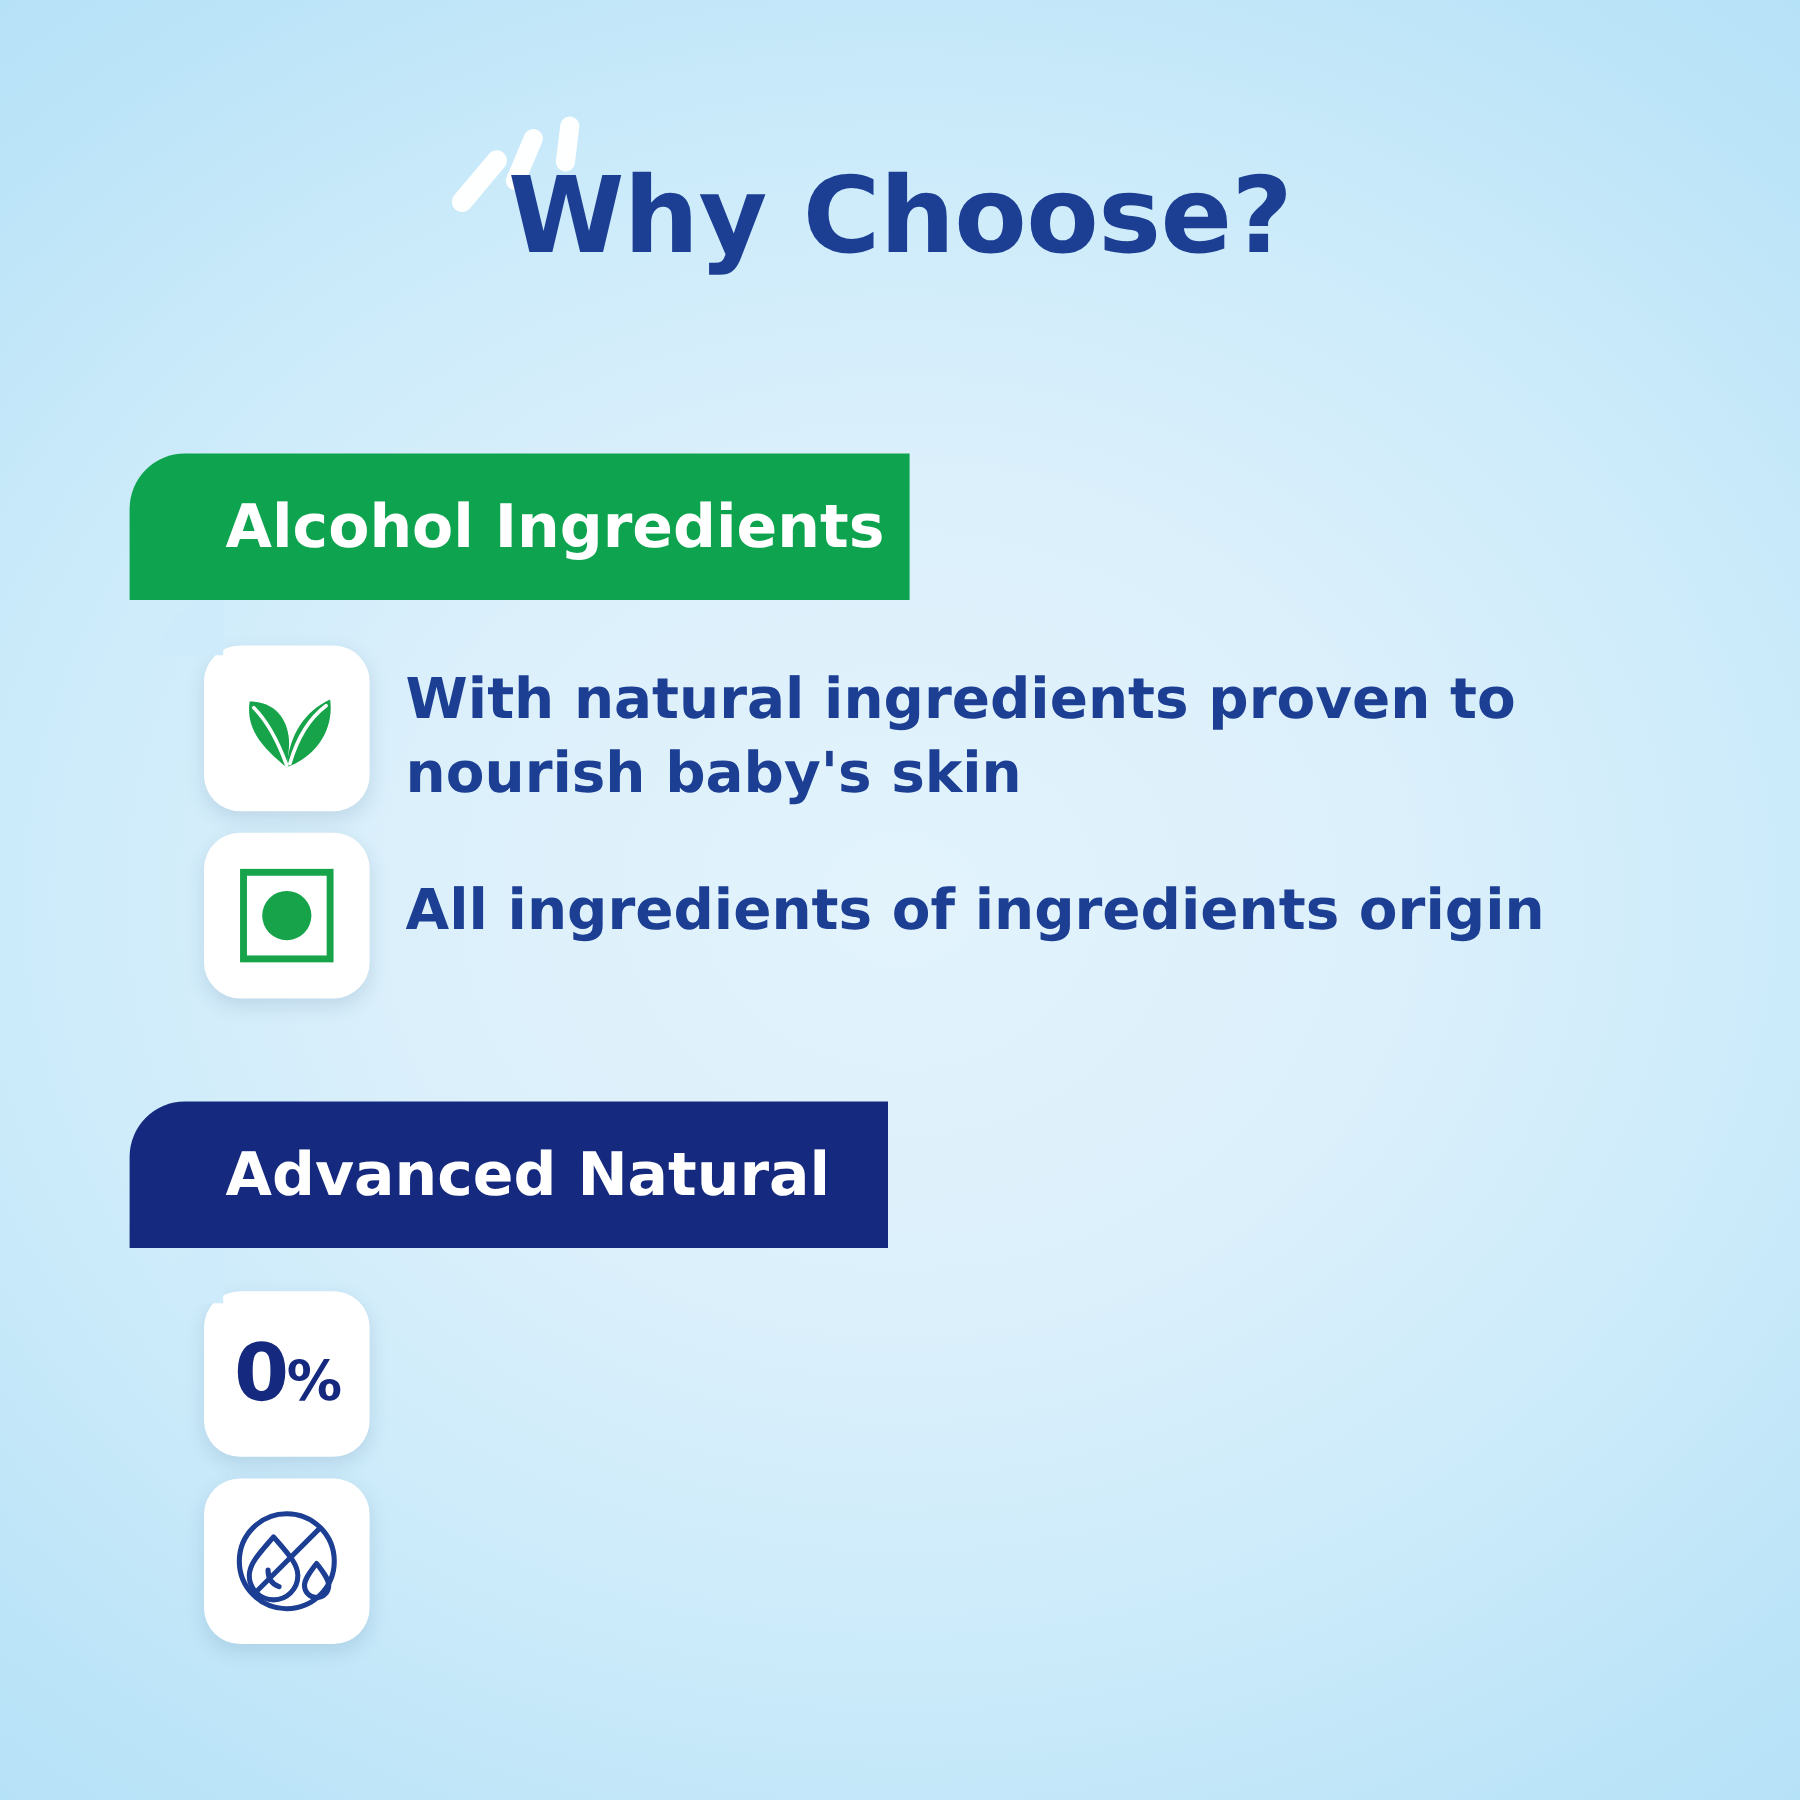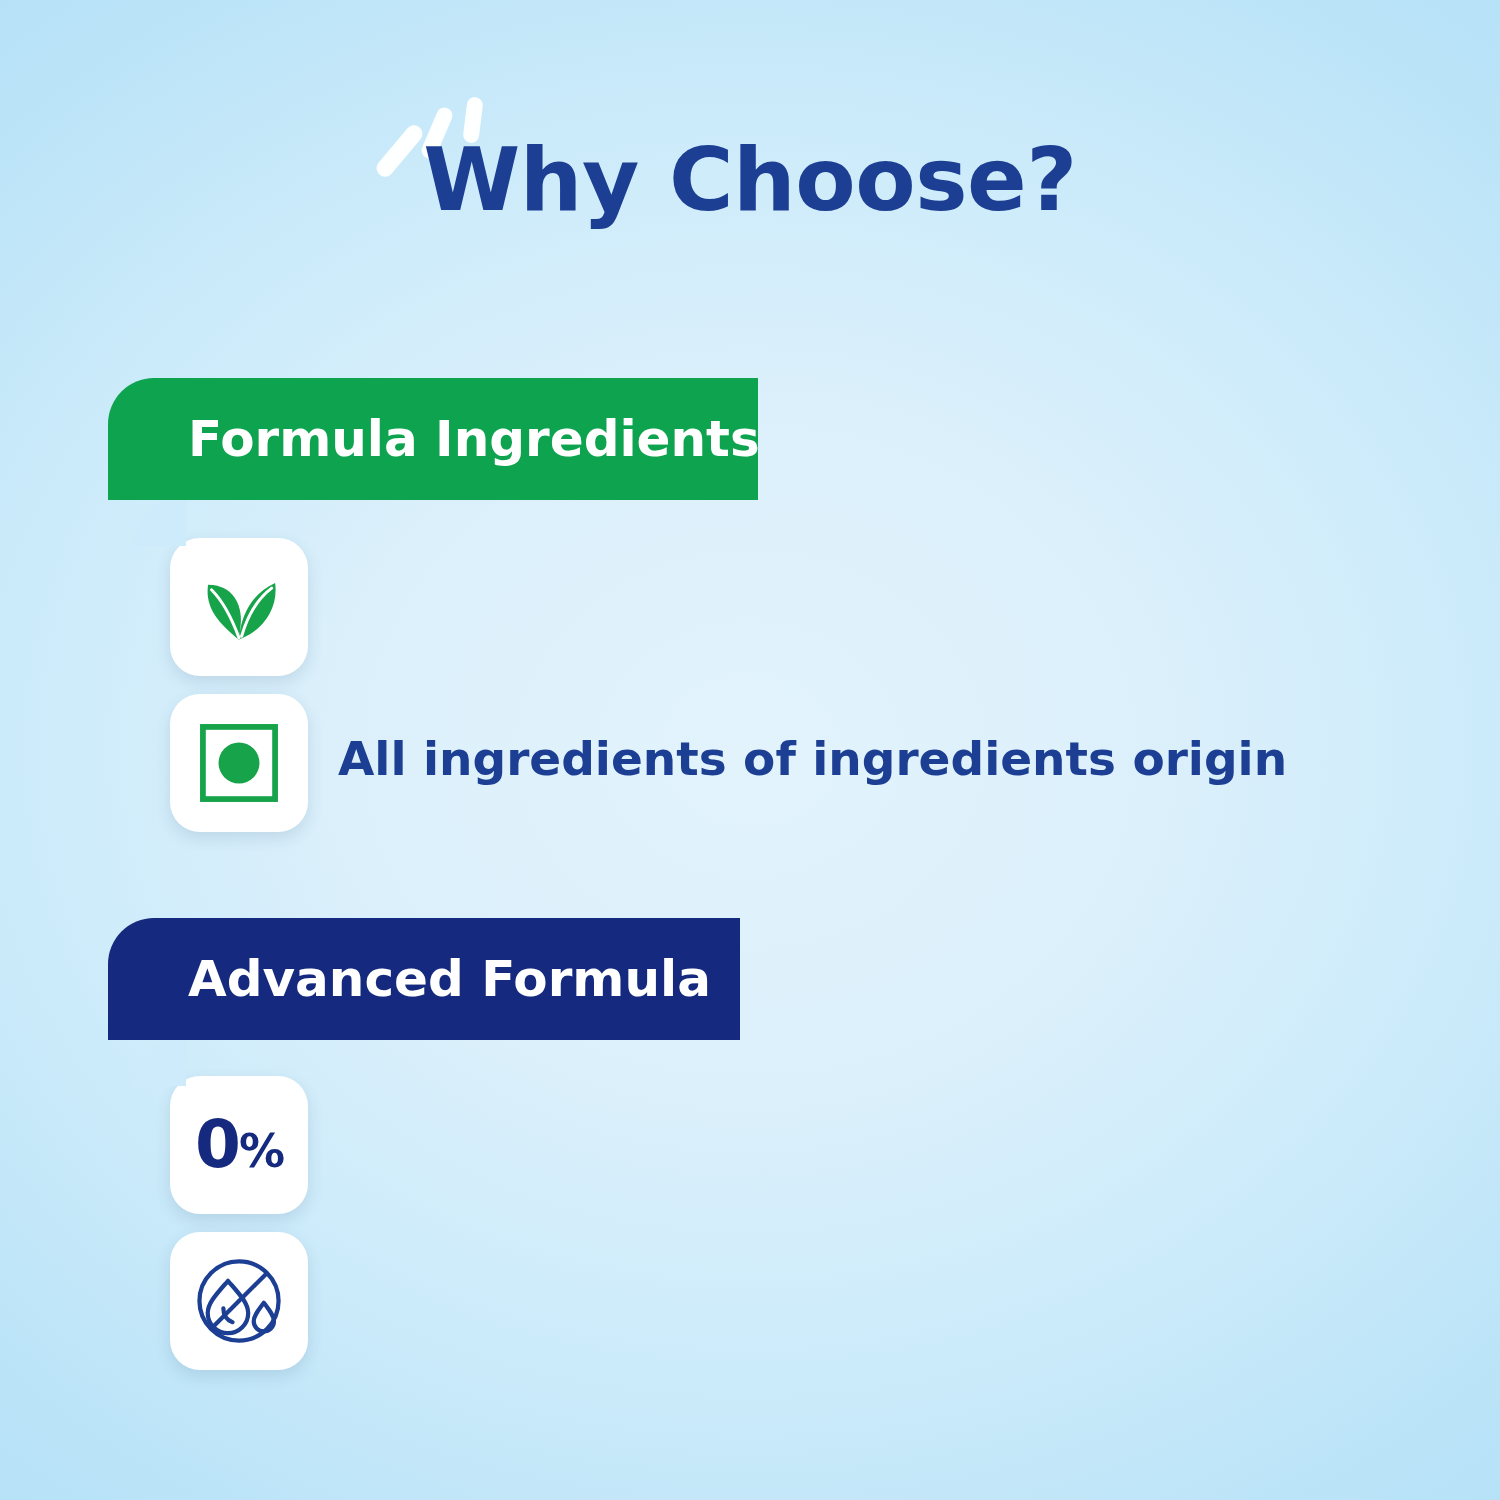--- a/index.html
+++ b/index.html
@@ -148,59 +148,60 @@
   <span class="dash d2"></span>
   <span class="dash d3"></span>
 </div>
 
 <h1 id="title">Why Choose?</h1>
 
 <div class="section" id="section-natural">
 
   <div class="banner-wrap">
     <div class="banner" id="banner-natural">
-      <span class="banner-label">Formula Ingredients</span>
+      <span class="banner-label">Alcohol Ingredients</span>
     </div>
     <div class="tail">
       <span class="tail-fill"></span>
       <span class="tail-cut"></span>
     </div>
   </div>
 
   <div class="features" id="features-natural">
 
     <div class="feature-row">
       <div class="icon-tile">
         <svg width="86" height="86" viewBox="0 0 100 100">
           <path d="M50 88 C 28 70 10 52 14 24 C 42 24 54 46 52 70 Z" fill="#16a34a"></path>
           <path d="M50 88 C 52 58 66 34 92 22 C 96 52 78 76 54 86 Z" fill="#16a34a"></path>
           <path d="M50 86 C 42 64 32 44 18 30" stroke="#ffffff" stroke-width="3.5" fill="none" stroke-linecap="round"></path>
           <path d="M53 84 C 60 60 72 40 88 28" stroke="#ffffff" stroke-width="3.5" fill="none" stroke-linecap="round"></path>
         </svg>
       </div>
+      <div class="feature-text">With natural ingredients proven to nourish baby's skin</div>
     </div>
 
     <div class="feature-row">
       <div class="icon-tile">
         <svg width="82" height="82" viewBox="0 0 100 100">
           <rect x="6" y="6" width="88" height="88" fill="none" stroke="#16a34a" stroke-width="7"></rect>
           <circle cx="50" cy="50" r="25" fill="#16a34a"></circle>
         </svg>
       </div>
       <div class="feature-text one-line">All ingredients of ingredients origin</div>
     </div>
 
   </div>
 </div>
 
 <div class="section" id="section-advanced">
 
   <div class="banner-wrap">
     <div class="banner" id="banner-advanced">
-      <span class="banner-label">Advanced Formula</span>
+      <span class="banner-label">Advanced Natural</span>
     </div>
     <div class="tail">
       <span class="tail-fill"></span>
       <span class="tail-cut"></span>
     </div>
   </div>
 
   <div class="features" id="features-advanced">
 
     <div class="feature-row">

